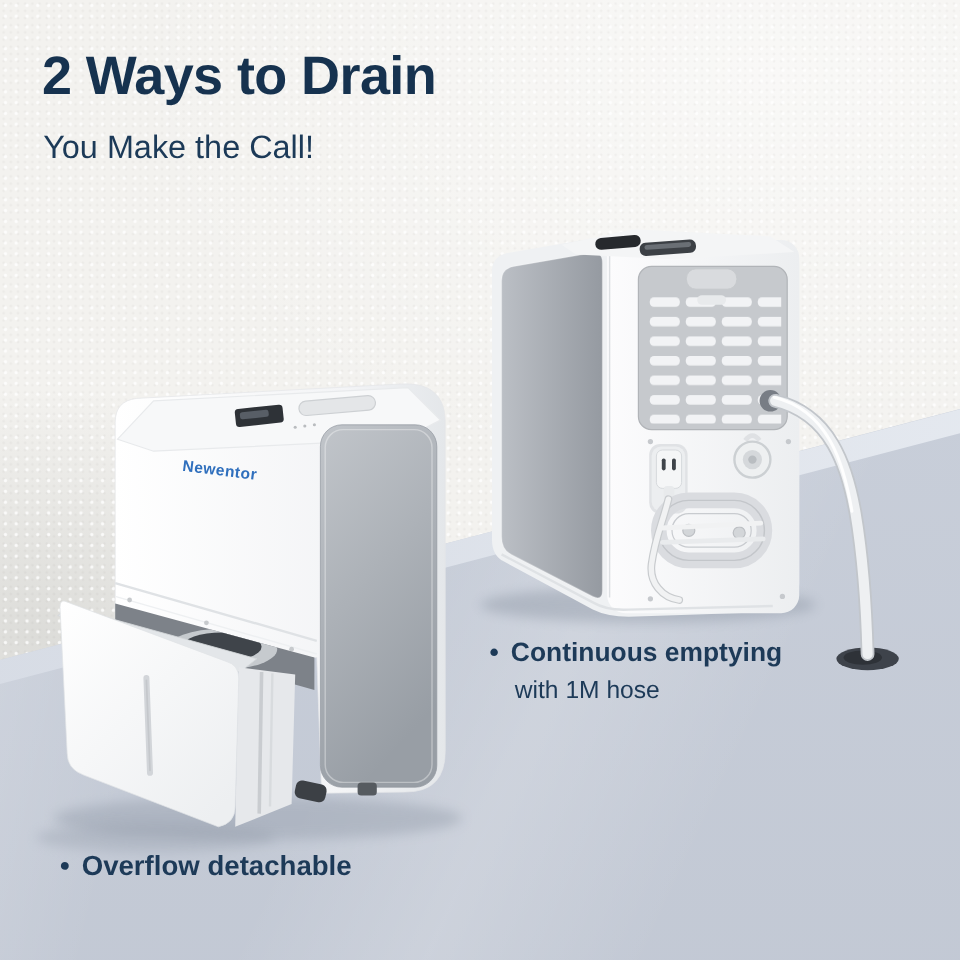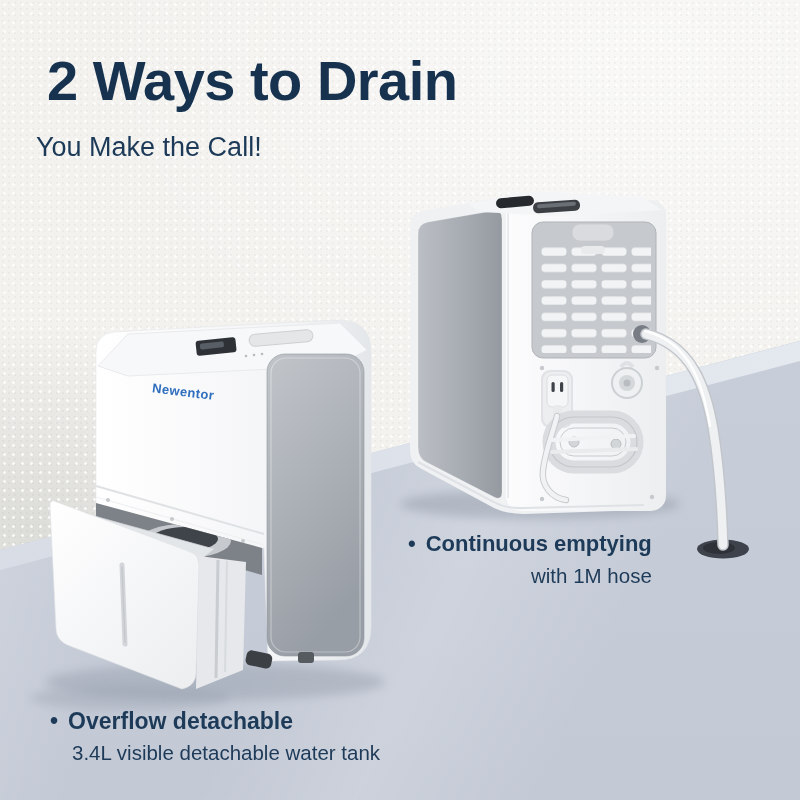--- a/index.html
+++ b/index.html
@@ -25,30 +25,30 @@
     clip-path:polygon(0 68.75%, 100% 42.6%, 100% 100%, 0 100%);
     background-color:#c9cfda;
     background-image:
       linear-gradient(103deg, rgba(255,255,255,.28) 0%, rgba(255,255,255,0) 26%),
       linear-gradient(115deg, rgba(255,255,255,0) 48%, rgba(255,255,255,.16) 62%, rgba(255,255,255,0) 78%),
       linear-gradient(180deg, rgba(255,255,255,.20) 0%, rgba(255,255,255,0) 30%, rgba(120,130,150,.08) 100%);
   }
   .scene{position:absolute;inset:0;z-index:2;pointer-events:none;}
   .hdr{position:absolute;left:35px;top:38px;z-index:3;color:#16324f;}
   .hdr h1{
-    margin:12px;font-size:56px;line-height:1.1;font-weight:700;
+    margin:0;font-size:45px;line-height:1.1;font-weight:700;
     letter-spacing:-.5px;color:#16324f;
   }
   .hdr p{margin:20px 0 16px 1px;font-size:27px;font-weight:400;color:#1c3a58;}
   .feature{position:absolute;z-index:3;color:#1d3a58;}
   .feature .f-title{font-weight:700;display:flex;align-items:baseline;}
   .feature .bullet{margin-right:10px;}
   .feature-right{left:408px;top:531px;}
   .feature-right .f-title{font-size:22px;}
-  .feature-right .f-desc{font-size:20.5px;margin:7px 0 0 21px;font-weight:400;text-align:right;}
+  .feature-right .f-desc{font-size:20.5px;margin:7px 0 0 21px;font-weight:400;}
   .feature-left{left:50px;top:708px;}
   .feature-left .f-title{font-size:23px;}
   .feature-left .f-desc{font-size:20.5px;margin:6px 0 0 22px;font-weight:400;}
 </style>
 </head>
 <body>
 
 <div class="canvas">
   <div class="wall"></div>
   <div class="floor"></div>
@@ -231,15 +231,14 @@
       <span>Continuous emptying</span>
     </div>
     <div class="f-desc">with 1M hose</div>
   </div>
 
   <div class="feature feature-left">
     <div class="f-title">
       <span class="bullet">•</span>
       <span>Overflow detachable</span>
     </div>
-    <div class="f-desc">3.4L visible detachable water tank</div>
   </div>
 </div>
 
 </body></html>

